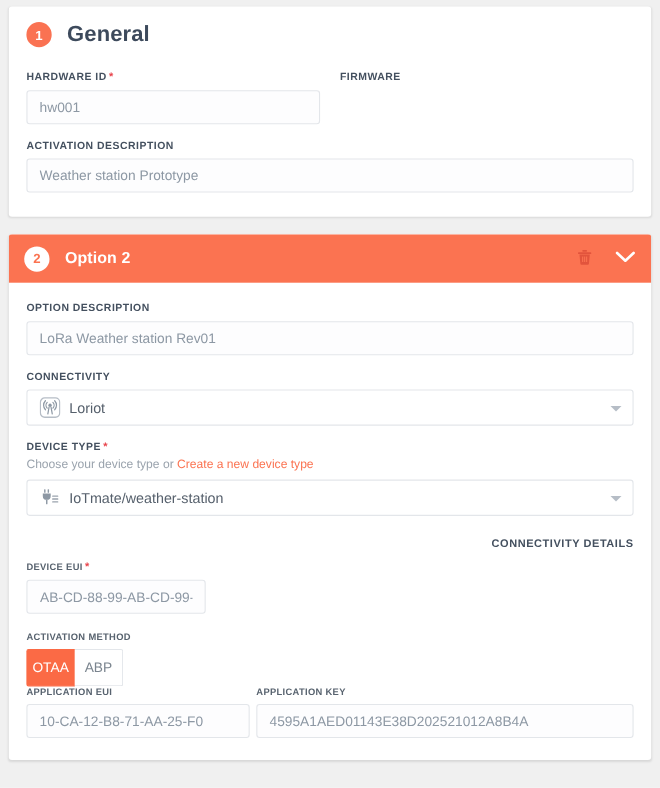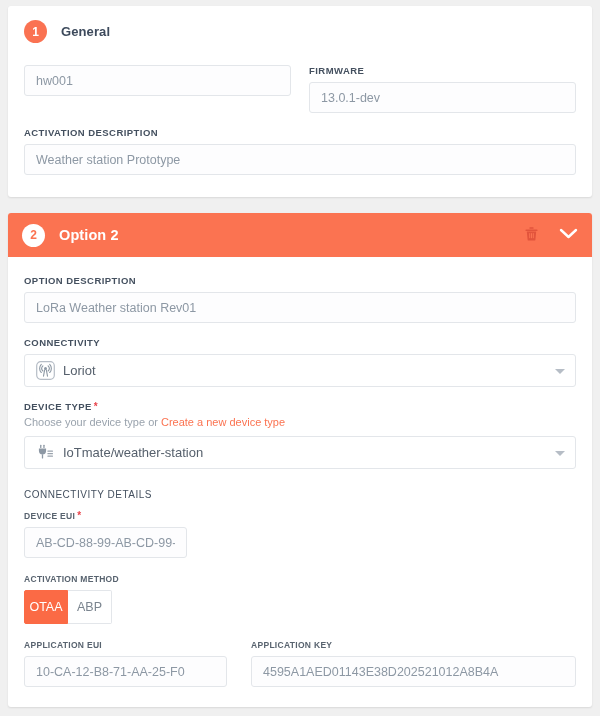--- a/index.html
+++ b/index.html
@@ -42,21 +42,21 @@
     background: #fa7252;
     color: #ffffff;
     font-size: 12px;
     font-weight: bold;
     display: flex;
     align-items: center;
     justify-content: center;
     flex: none;
   }
   .sec-title {
-    font-size: 13px;
+    font-size: 20px;
     color: #3d4a5c;
     font-weight: bold;
     letter-spacing: .1px;
   }
 
   
   .lbl {
     display: block;
     font-size: 9.5px;
     font-weight: bold;
@@ -180,25 +180,26 @@
 
   .hint {
     font-size: 11px;
     color: #9aa3ad;
     margin: -2px 0 8px 0;
   }
   .hint a { color: #fb7351; text-decoration: none; cursor: pointer; }
 
   .subhead {
     font-size: 10px;
-    font-weight: normal;
+    font-weight: bold;
     color: #44505f;
     letter-spacing: .5px;
     text-transform: uppercase;
     margin: 20px 0 10px 0;
+    text-align: right;
   }
 
   .fld-narrow { width: 163px; }
 
   
   .toggle { display: flex; }
   .toggle .tg {
     height: 34px;
     min-width: 44px;
     padding: 0 0;
@@ -213,43 +214,43 @@
     font-family: "Liberation Sans", sans-serif;
   }
   .toggle .tg:first-child { border-radius: 2px 0 0 2px; }
   .toggle .tg:last-child  { border-radius: 0 2px 2px 0; border-left: none; }
   .toggle .tg.on {
     background: #fb6a45;
     border-color: #fb6a45;
     color: #ffffff;
   }
 
-  .row-keys { display: flex; gap: 24px; margin-top: 16px; }
+  .row-keys { display: flex; gap: 6px; }
   .row-keys .k1 { width: 203px; flex: none; }
   .row-keys .k2 { flex: 1 1 auto; }
 </style>
 </head>
 <body>
 
 <div class="page">
 
   <div class="card card-general">
 
     <div class="sec-head">
       <div class="badge">1</div>
       <div class="sec-title">General</div>
     </div>
 
     <div class="row2">
       <div>
+        <span class="lbl"><span>HARDWARE ID</span><span class="req">*</span></span>
         <input class="fld" type="text" value="hw001" style="">
       </div>
       <div>
         <span class="lbl">FIRMWARE</span>
-        <input class="fld" type="text" value="13.0.1-dev" style="">
       </div>
     </div>
 
     <div class="grp" style="margin-bottom:0">
       <span class="lbl">ACTIVATION DESCRIPTION</span>
       <input class="fld" type="text" value="Weather station Prototype" style="">
     </div>
 
   </div>
 

